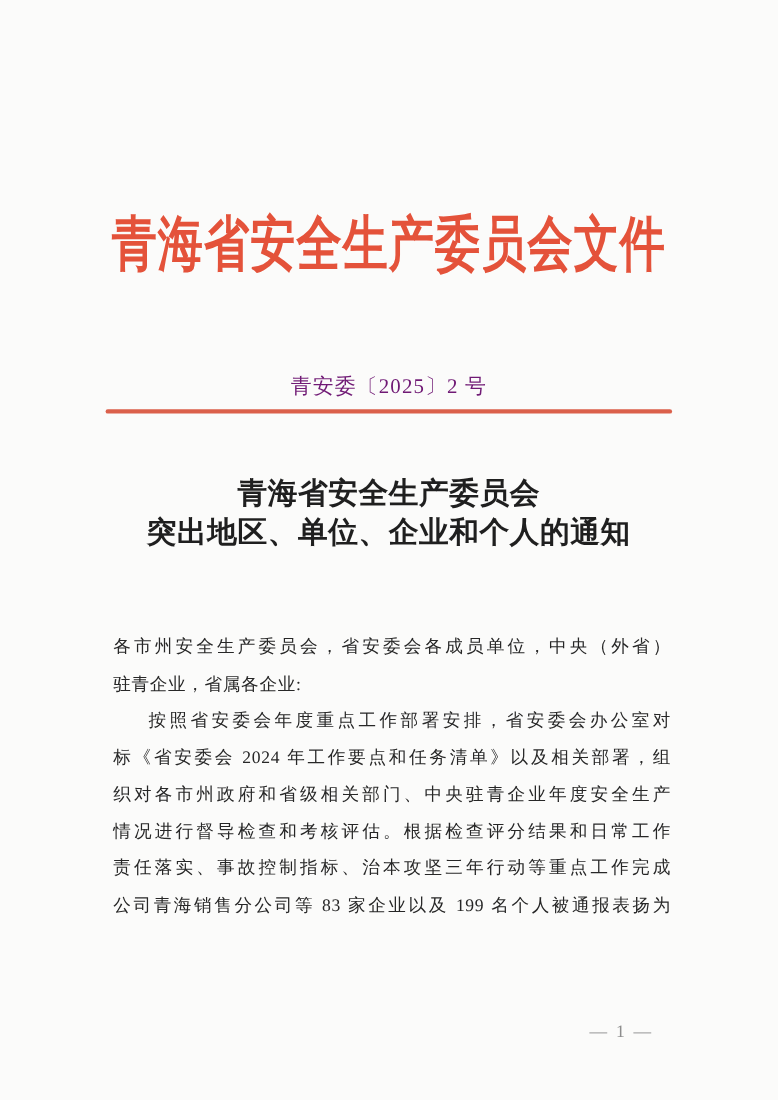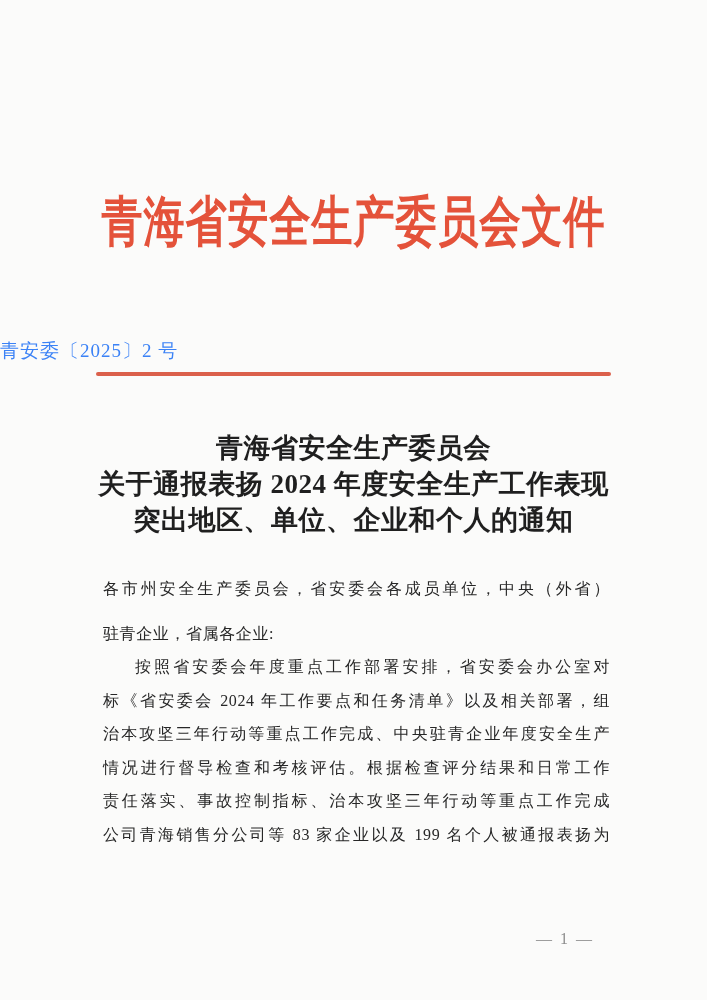--- a/index.html
+++ b/index.html
@@ -29,22 +29,23 @@
     transform: scaleY(1.32);
     transform-origin: center top;
     white-space: nowrap;
   }
   
   .doc-number {
     position: absolute;
     top: 338px;
     left: 0;
     width: 100%;
+    text-align: center;
     font-size: 19px;
-    color: #3b82f6;
+    color: #701a75;
     letter-spacing: 1px;
   }
   
   .red-rule {
     position: absolute;
     top: 372px;
     left: 96px;
     width: 515px;
     height: 4px;
     background: #db604b;
@@ -81,21 +82,20 @@
     line-height: 33.5px;
     text-align: justify;
     text-align-last: justify;
     text-justify: inter-character;
     height: 33.5px;
     overflow: visible;
     white-space: nowrap;
   }
   .body-text .b-line.short {
     text-align-last: left;
-    margin-top: 11px;
   }
   .body-text .b-line.indent {
     text-indent: 2em;
   }
   
   .page-number {
     position: absolute;
     top: 930px;
     left: 500px;
     width: 130px;
@@ -111,30 +111,29 @@
 <div class="page">
 
   <div class="letterhead">青海省安全生产委员会文件</div>
 
   <div class="doc-number">青安委〔2025〕2 号</div>
 
   <div class="red-rule"></div>
 
   <div class="doc-title">
     <div class="t-line">青海省安全生产委员会</div>
-    <div class="t-line">关于通报表扬 2024 年度安全生产工作表现</div>
     <div class="t-line">突出地区、单位、企业和个人的通知</div>
   </div>
 
   <div class="body-text">
     <div class="b-line">各市州安全生产委员会，省安委会各成员单位，中央（外省）</div>
     <div class="b-line short">驻青企业，省属各企业:</div>
     <div class="b-line indent">按照省安委会年度重点工作部署安排，省安委会办公室对</div>
     <div class="b-line">标《省安委会 2024 年工作要点和任务清单》以及相关部署，组</div>
-    <div class="b-line">治本攻坚三年行动等重点工作完成、中央驻青企业年度安全生产</div>
+    <div class="b-line">织对各市州政府和省级相关部门、中央驻青企业年度安全生产</div>
     <div class="b-line">情况进行督导检查和考核评估。根据检查评分结果和日常工作</div>
     <div class="b-line">责任落实、事故控制指标、治本攻坚三年行动等重点工作完成</div>
     <div class="b-line">公司青海销售分公司等 83 家企业以及 199 名个人被通报表扬为</div>
   </div>
 
   <div class="page-number">— 1 —</div>
 
 </div>
 
 </body></html>

